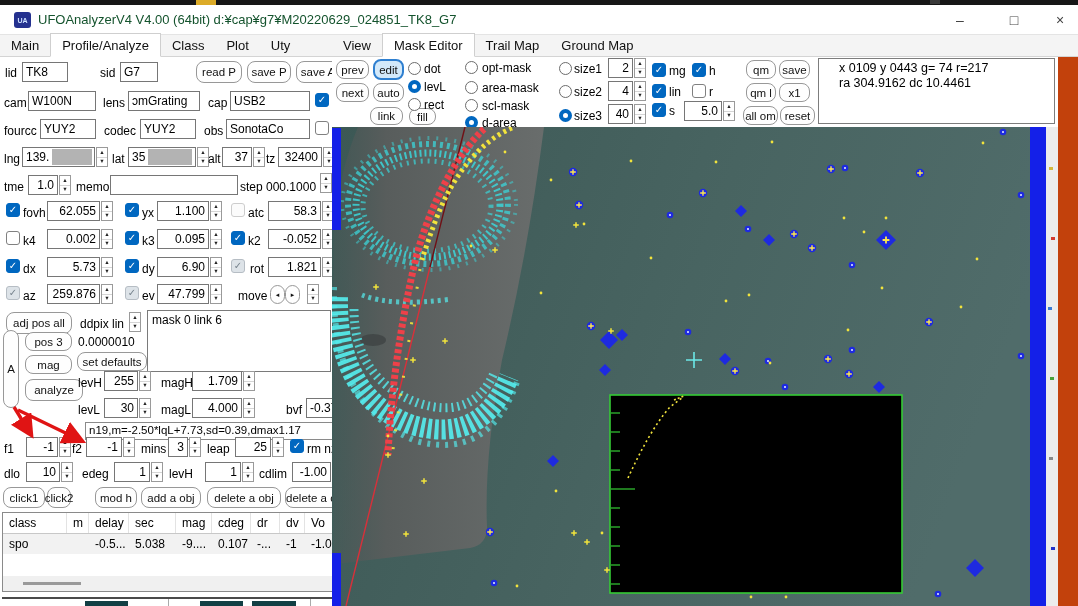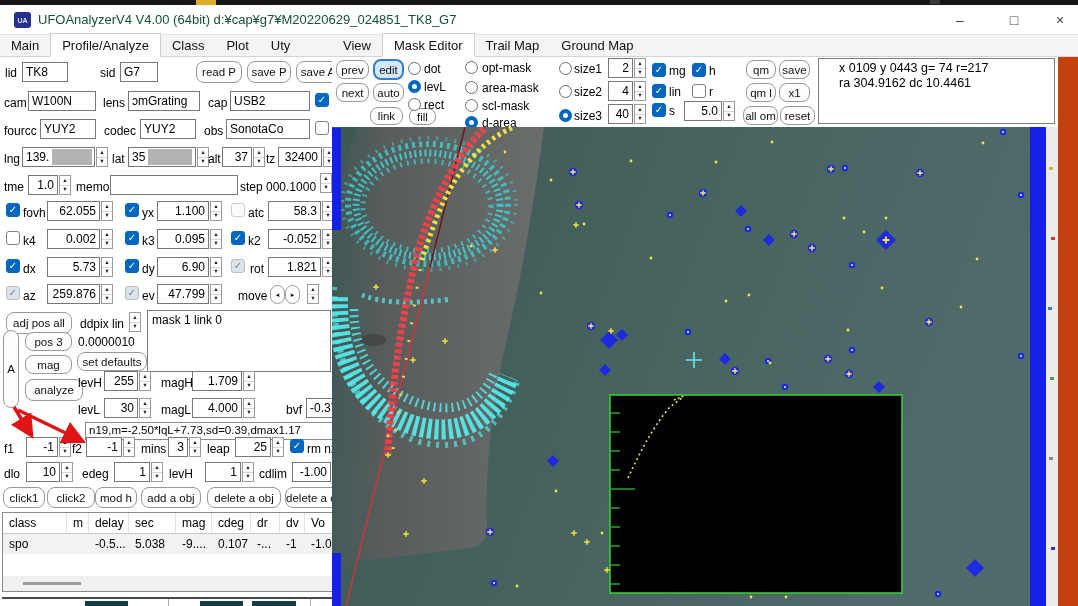--- a/index.html
+++ b/index.html
@@ -217,21 +217,21 @@
         <i class="u"></i>
         <i class="d"></i>
       </span>
 
     <div class="btn abs" style="left:6px;top:277px;width:66px;height:22px">adj pos all</div>
     <span class="lbl abs" style="left:80px;top:282px">ddpix lin</span>
     <span class="spin abs" style="left:129px;top:277px">
         <i class="u"></i>
         <i class="d"></i>
       </span>
-    <div class="abs" style="left:147px;top:275px;width:184px;height:62px;border:1px solid #7a7a7a;background:#fff;font-size:12px;padding:2px 4px">mask 1  link 0</div>
+    <div class="abs" style="left:147px;top:275px;width:184px;height:62px;border:1px solid #7a7a7a;background:#fff;font-size:12px;padding:2px 4px">mask 0  link 6</div>
 
     <div class="btn abs" style="left:3px;top:295px;width:16px;height:78px">A</div>
     <div class="btn abs" style="left:25px;top:297px;width:47px;height:19px">pos 3</div>
     <span class="lbl abs" style="left:78px;top:300px">0.0000010</span>
     <div class="btn abs" style="left:25px;top:320px;width:47px;height:19px">mag</div>
     <div class="btn abs" style="left:77px;top:317px;width:70px;height:19px">set defaults</div>
     <div class="btn abs" style="left:25px;top:344px;width:58px;height:22px">analyze</div>
 
     <span class="lbl abs" style="left:78px;top:341px">levH</span>
     <input class="tb num abs" style="left: 104px; top: 336px; width: 34px;" readonly="" value="255">
@@ -312,21 +312,21 @@
         <i class="d"></i>
       </span>
     <span class="lbl abs" style="left:259px;top:432px">cdlim</span>
     <input class="tb num abs" style="left: 292px; top: 427px; width: 39px;" readonly="" value="-1.00">
     <span class="spin abs" style="left:332px;top:427px">
         <i class="u"></i>
         <i class="d"></i>
       </span>
 
     <div class="btn abs" style="left:3px;top:452px;width:42px;height:21px">click1</div>
-    <div class="btn abs" style="left:47px;top:452px;width:48px;height:21px">click2</div>
+    <div class="btn abs" style="left:47px;top:452px;width:24px;height:21px">click2</div>
     <div class="btn abs" style="left:95px;top:452px;width:42px;height:21px">mod h</div>
     <div class="btn abs" style="left:141px;top:452px;width:60px;height:21px">add a obj</div>
     <div class="btn abs" style="left:207px;top:452px;width:74px;height:21px">delete a obj</div>
     <div class="btn abs" style="left:285px;top:452px;width:61px;height:21px">delete a cip</div>
 
     <div class="abs" style="left:2px;top:477px;width:343px;height:80px;border:1px solid #8a8a8a;background:#fff">
       <div style="height:21px;border-bottom:1px solid #c8c8c8;white-space:nowrap">
         <span class="otbl-h" style="width:64px">class</span><span class="otbl-h" style="width:22px">m</span><span class="otbl-h" style="width:40px">delay</span><span class="otbl-h" style="width:47px">sec</span><span class="otbl-h" style="width:36px">mag</span><span class="otbl-h" style="width:39px">cdeg</span><span class="otbl-h" style="width:29px">dr</span><span class="otbl-h" style="width:25px">dv</span><span class="otbl-h" style="width:35px;border-right:none">Vo</span>
       </div>
       <div style="height:20px;background:#f2f2f2;white-space:nowrap">

